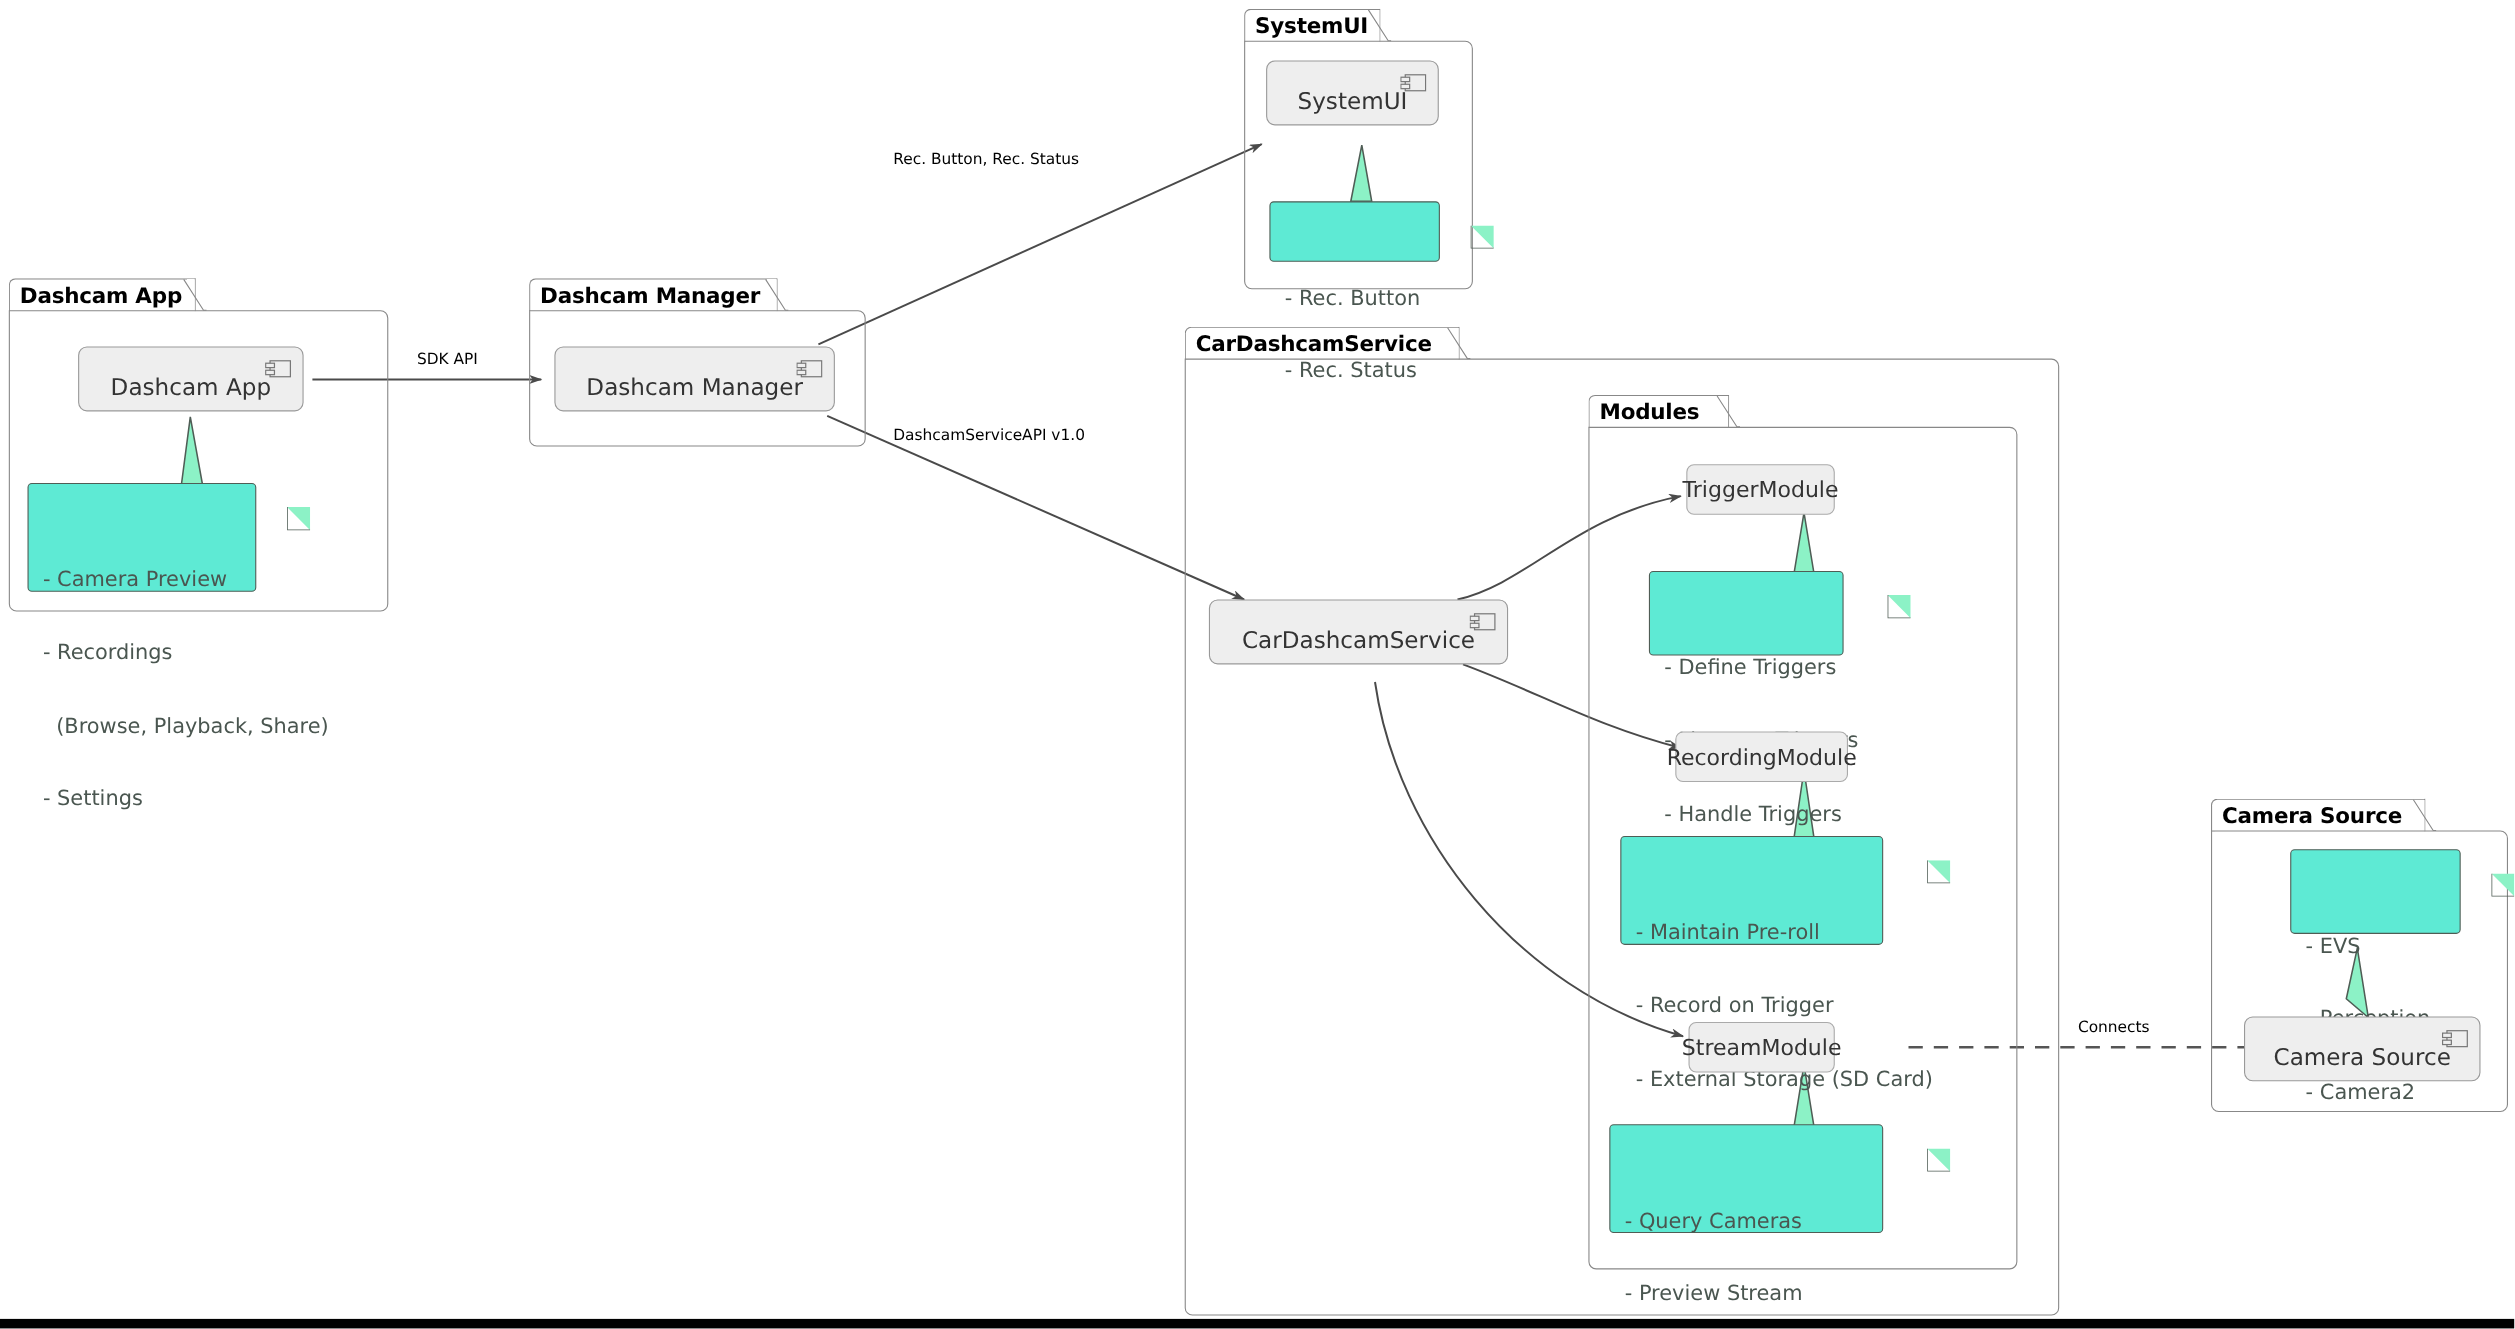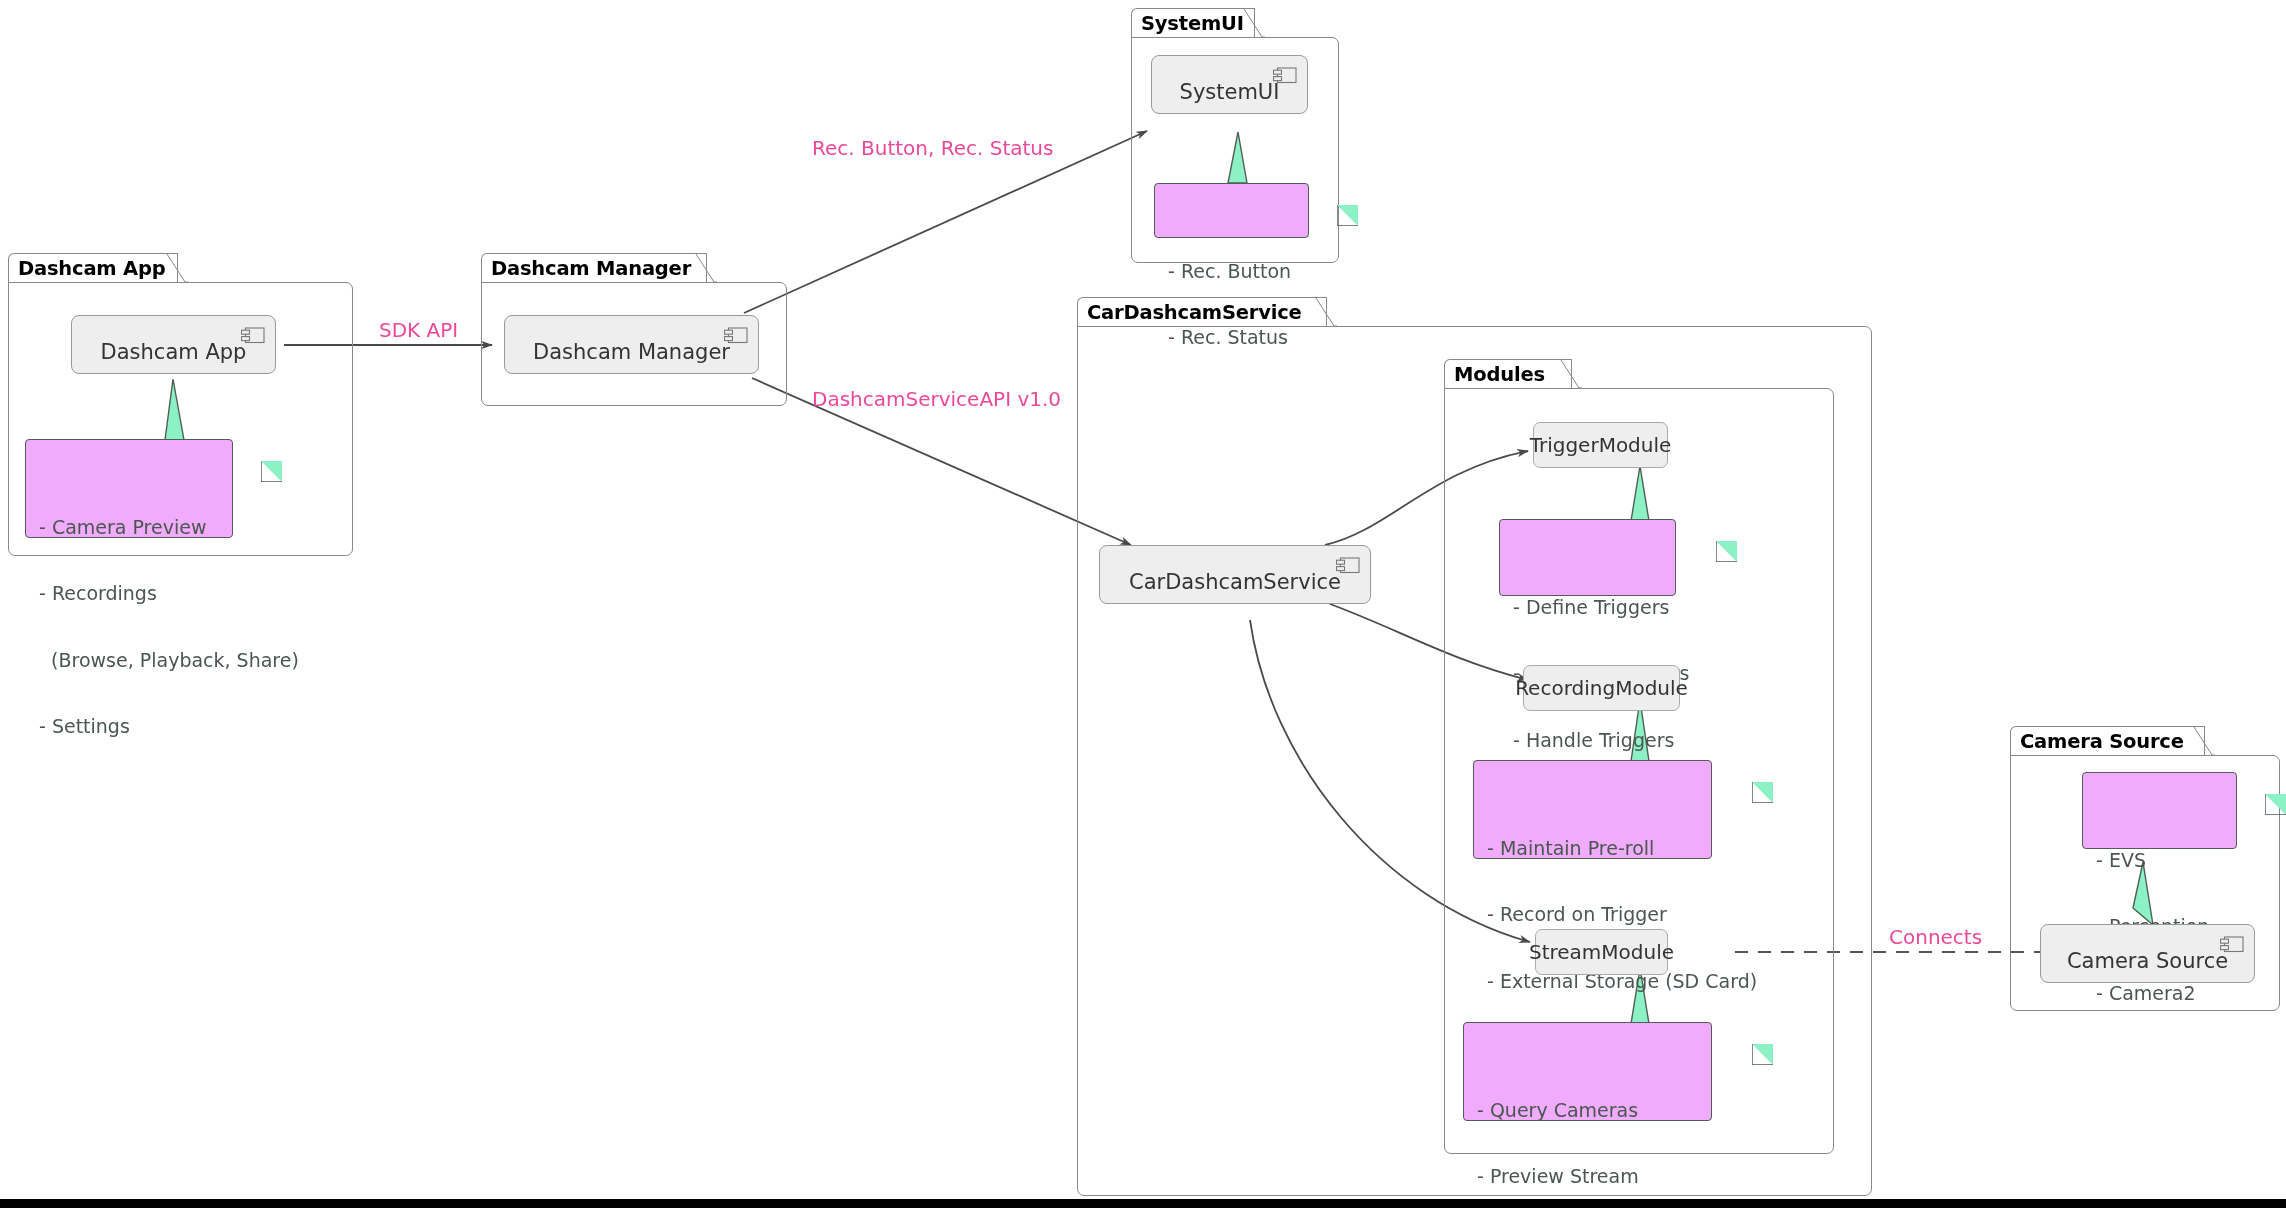--- a/index.html
+++ b/index.html
@@ -111,43 +111,43 @@
     justify-content: center;
     font-size: 20px;
     color: #333333;
     white-space: nowrap;
   }
 
   
   .note {
     position: absolute;
     box-sizing: border-box;
-    background: #f0abfc;
+    background: #5eead4;
     border: 1.4px solid #4F5D55;
     border-radius: 4px;
     color: #4A5650;
     font-size: 19px;
     line-height: 22.2px;
     padding: 9px 14px 9px 13px;
     white-space: pre;
   }
   .note-fold {
     position: absolute;
     top: -1px;
     right: -1px;
     width: 20px;
     height: 20px;
   }
   .note-line { display: block; }
 
   
   .edge-label {
     position: absolute;
-    font-size: 20px;
-    color: #ec4899;
+    font-size: 14px;
+    color: #000000;
     white-space: nowrap;
     line-height: 1;
   }
 
   
   #bottombar {
     position: absolute;
     left: 0;
     bottom: 0;
     width: 2286px;

